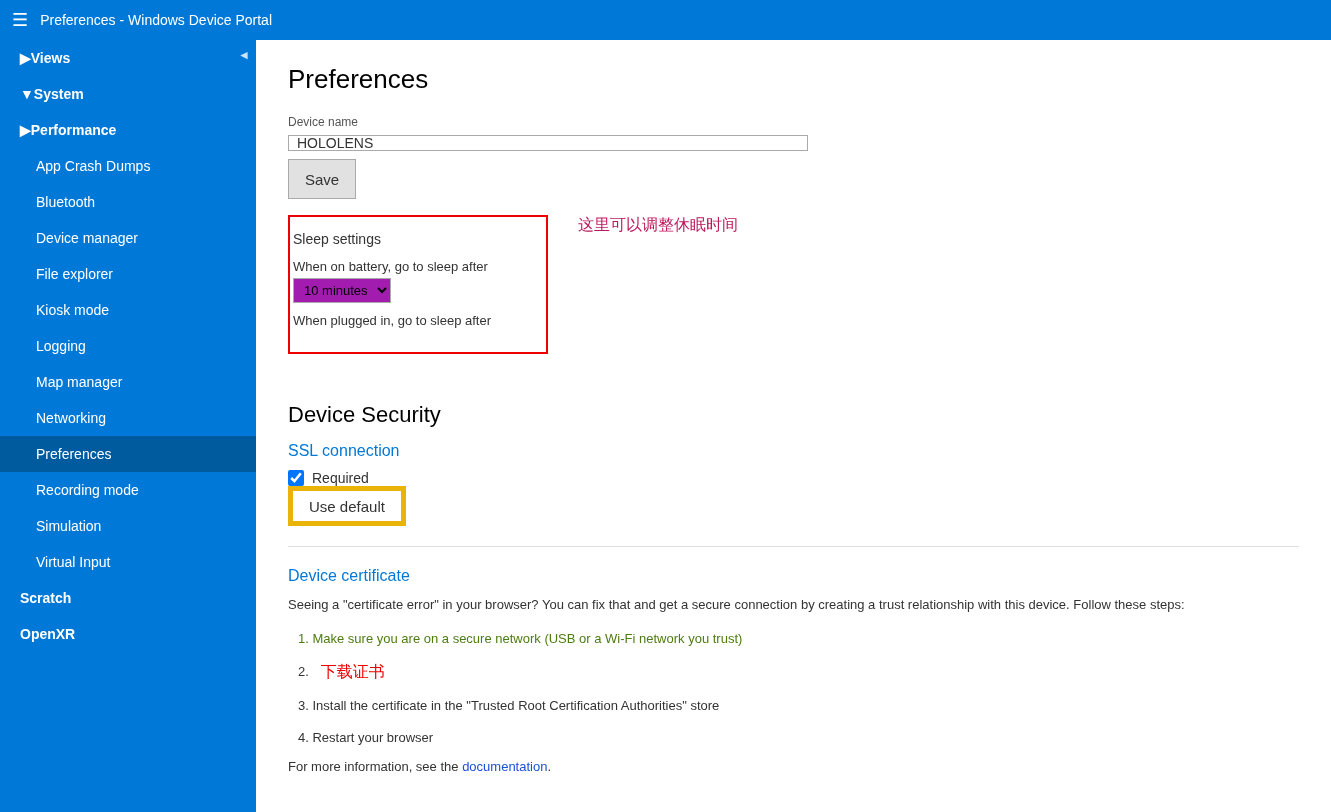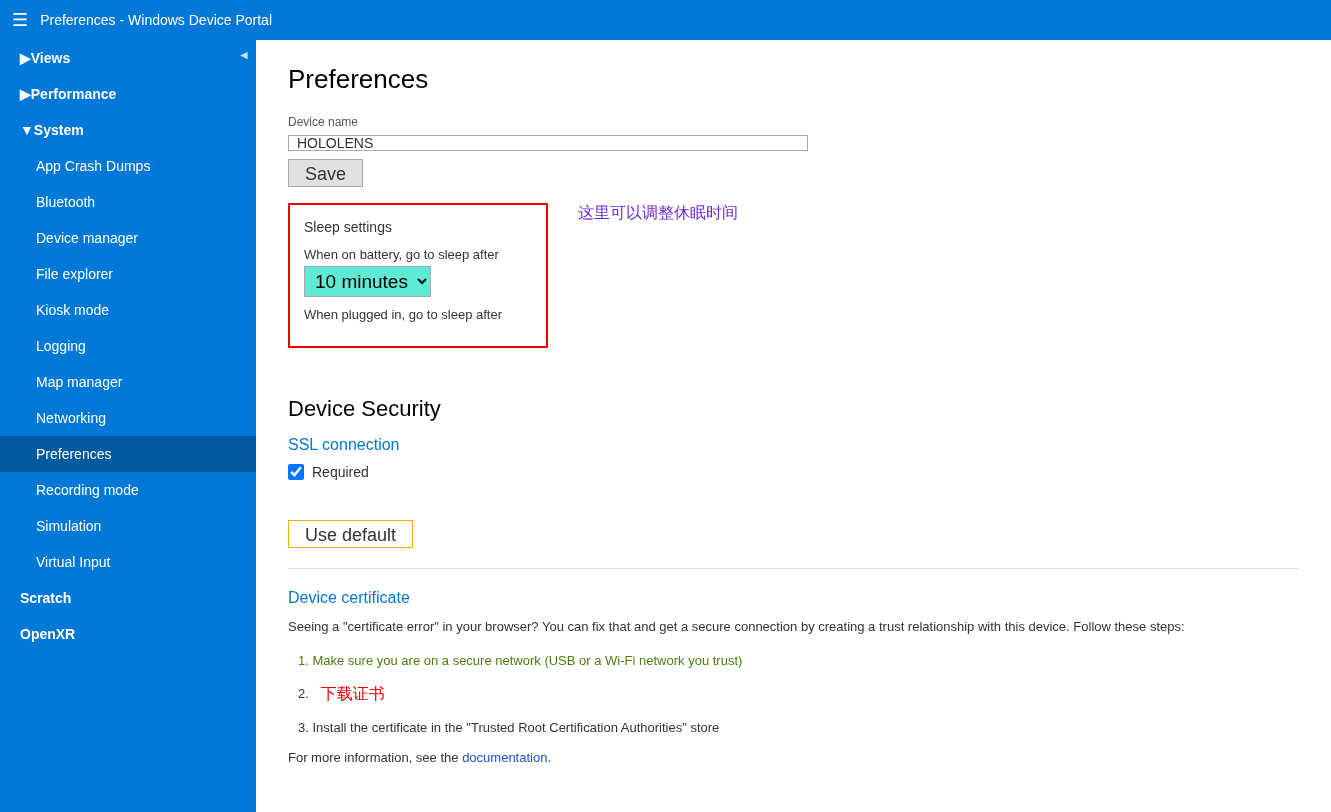--- a/index.html
+++ b/index.html
@@ -103,35 +103,34 @@
       font-size: 14px;
       margin-bottom: 8px;
       color: #333;
       background: #fff;
     }
 
     .btn {
       background: #e1e1e1;
       border: 1px solid #aaa;
       padding: 4px 16px;
-      font-size: 18px;
-      cursor: pointer;
-      color: #333;
-      height: 28px;
+      font-size: 15px;
+      cursor: pointer;
+      color: #333;
+      height: 40px;
     }
     .btn-outline {
       background: #fff;
-      border: 1px solid #eab308;
-      margin-top: 40px;
+      border: 5px solid #eab308;
     }
 
     
     .sleep-box {
       border: 2px solid #e00;
-      padding: 14px 14px;
+      padding: 14px 3px;
       display: inline-block;
       margin-bottom: 24px;
       min-width: 260px;
     }
     .sleep-box-title {
       font-size: 14px;
       color: #333;
       margin-bottom: 12px;
     }
     .sleep-row {
@@ -139,26 +138,26 @@
     }
     .sleep-row label {
       font-size: 13px;
       color: #333;
       display: block;
       margin-bottom: 4px;
     }
     .sleep-select {
       border: 1px solid #aaa;
       padding: 3px 6px;
-      font-size: 19px;
-      background: #5eead4;
+      font-size: 13px;
+      background: #a21caf;
       cursor: pointer;
     }
     .sleep-annotation {
-      color: #6d28d9;
+      color: #be185d;
       font-size: 16px;
       margin-left: 30px;
       vertical-align: middle;
       display: inline-block;
       margin-bottom: 24px;
     }
     .sleep-row-wrapper {
       display: flex;
       align-items: flex-start;
       gap: 0;
@@ -261,22 +260,22 @@
   <span class="topbar-title">Preferences - Windows Device Portal</span>
 </div>
 
 <div class="main-layout">
 
   <div class="sidebar">
     <div class="sidebar-collapse-btn">◄</div>
 
     <div id="sidebar-items">
         <div class="sidebar-item parent">▶Views</div>
+        <div class="sidebar-item parent">▼System</div>
         <div class="sidebar-item parent">▶Performance</div>
-        <div class="sidebar-item parent">▼System</div>
         <div class="sidebar-item child">App Crash Dumps</div>
         <div class="sidebar-item child">Bluetooth</div>
         <div class="sidebar-item child">Device manager</div>
         <div class="sidebar-item child">File explorer</div>
         <div class="sidebar-item child">Kiosk mode</div>
         <div class="sidebar-item child">Logging</div>
         <div class="sidebar-item child">Map manager</div>
         <div class="sidebar-item child">Networking</div>
         <div class="sidebar-item child active">Preferences</div>
         <div class="sidebar-item child">Recording mode</div>
@@ -340,20 +339,23 @@
       </li>
       <li>
         <div class="download-link-row">
           <span>2. </span>
           <span class="download-annotation">下载证书</span>
         </div>
       </li>
       <li>
         <span>3. Install the certificate in the "Trusted Root Certification Authorities" store</span>
       </li>
+      <li>
+        <span>4. Restart your browser</span>
+      </li>
     </ul>
 
     <div class="more-info">
       <span>For more information, see the </span><a class="doc-link" href="#">documentation</a><span>.</span>
     </div>
 
   </div>
 </div>
 
 </body></html>

